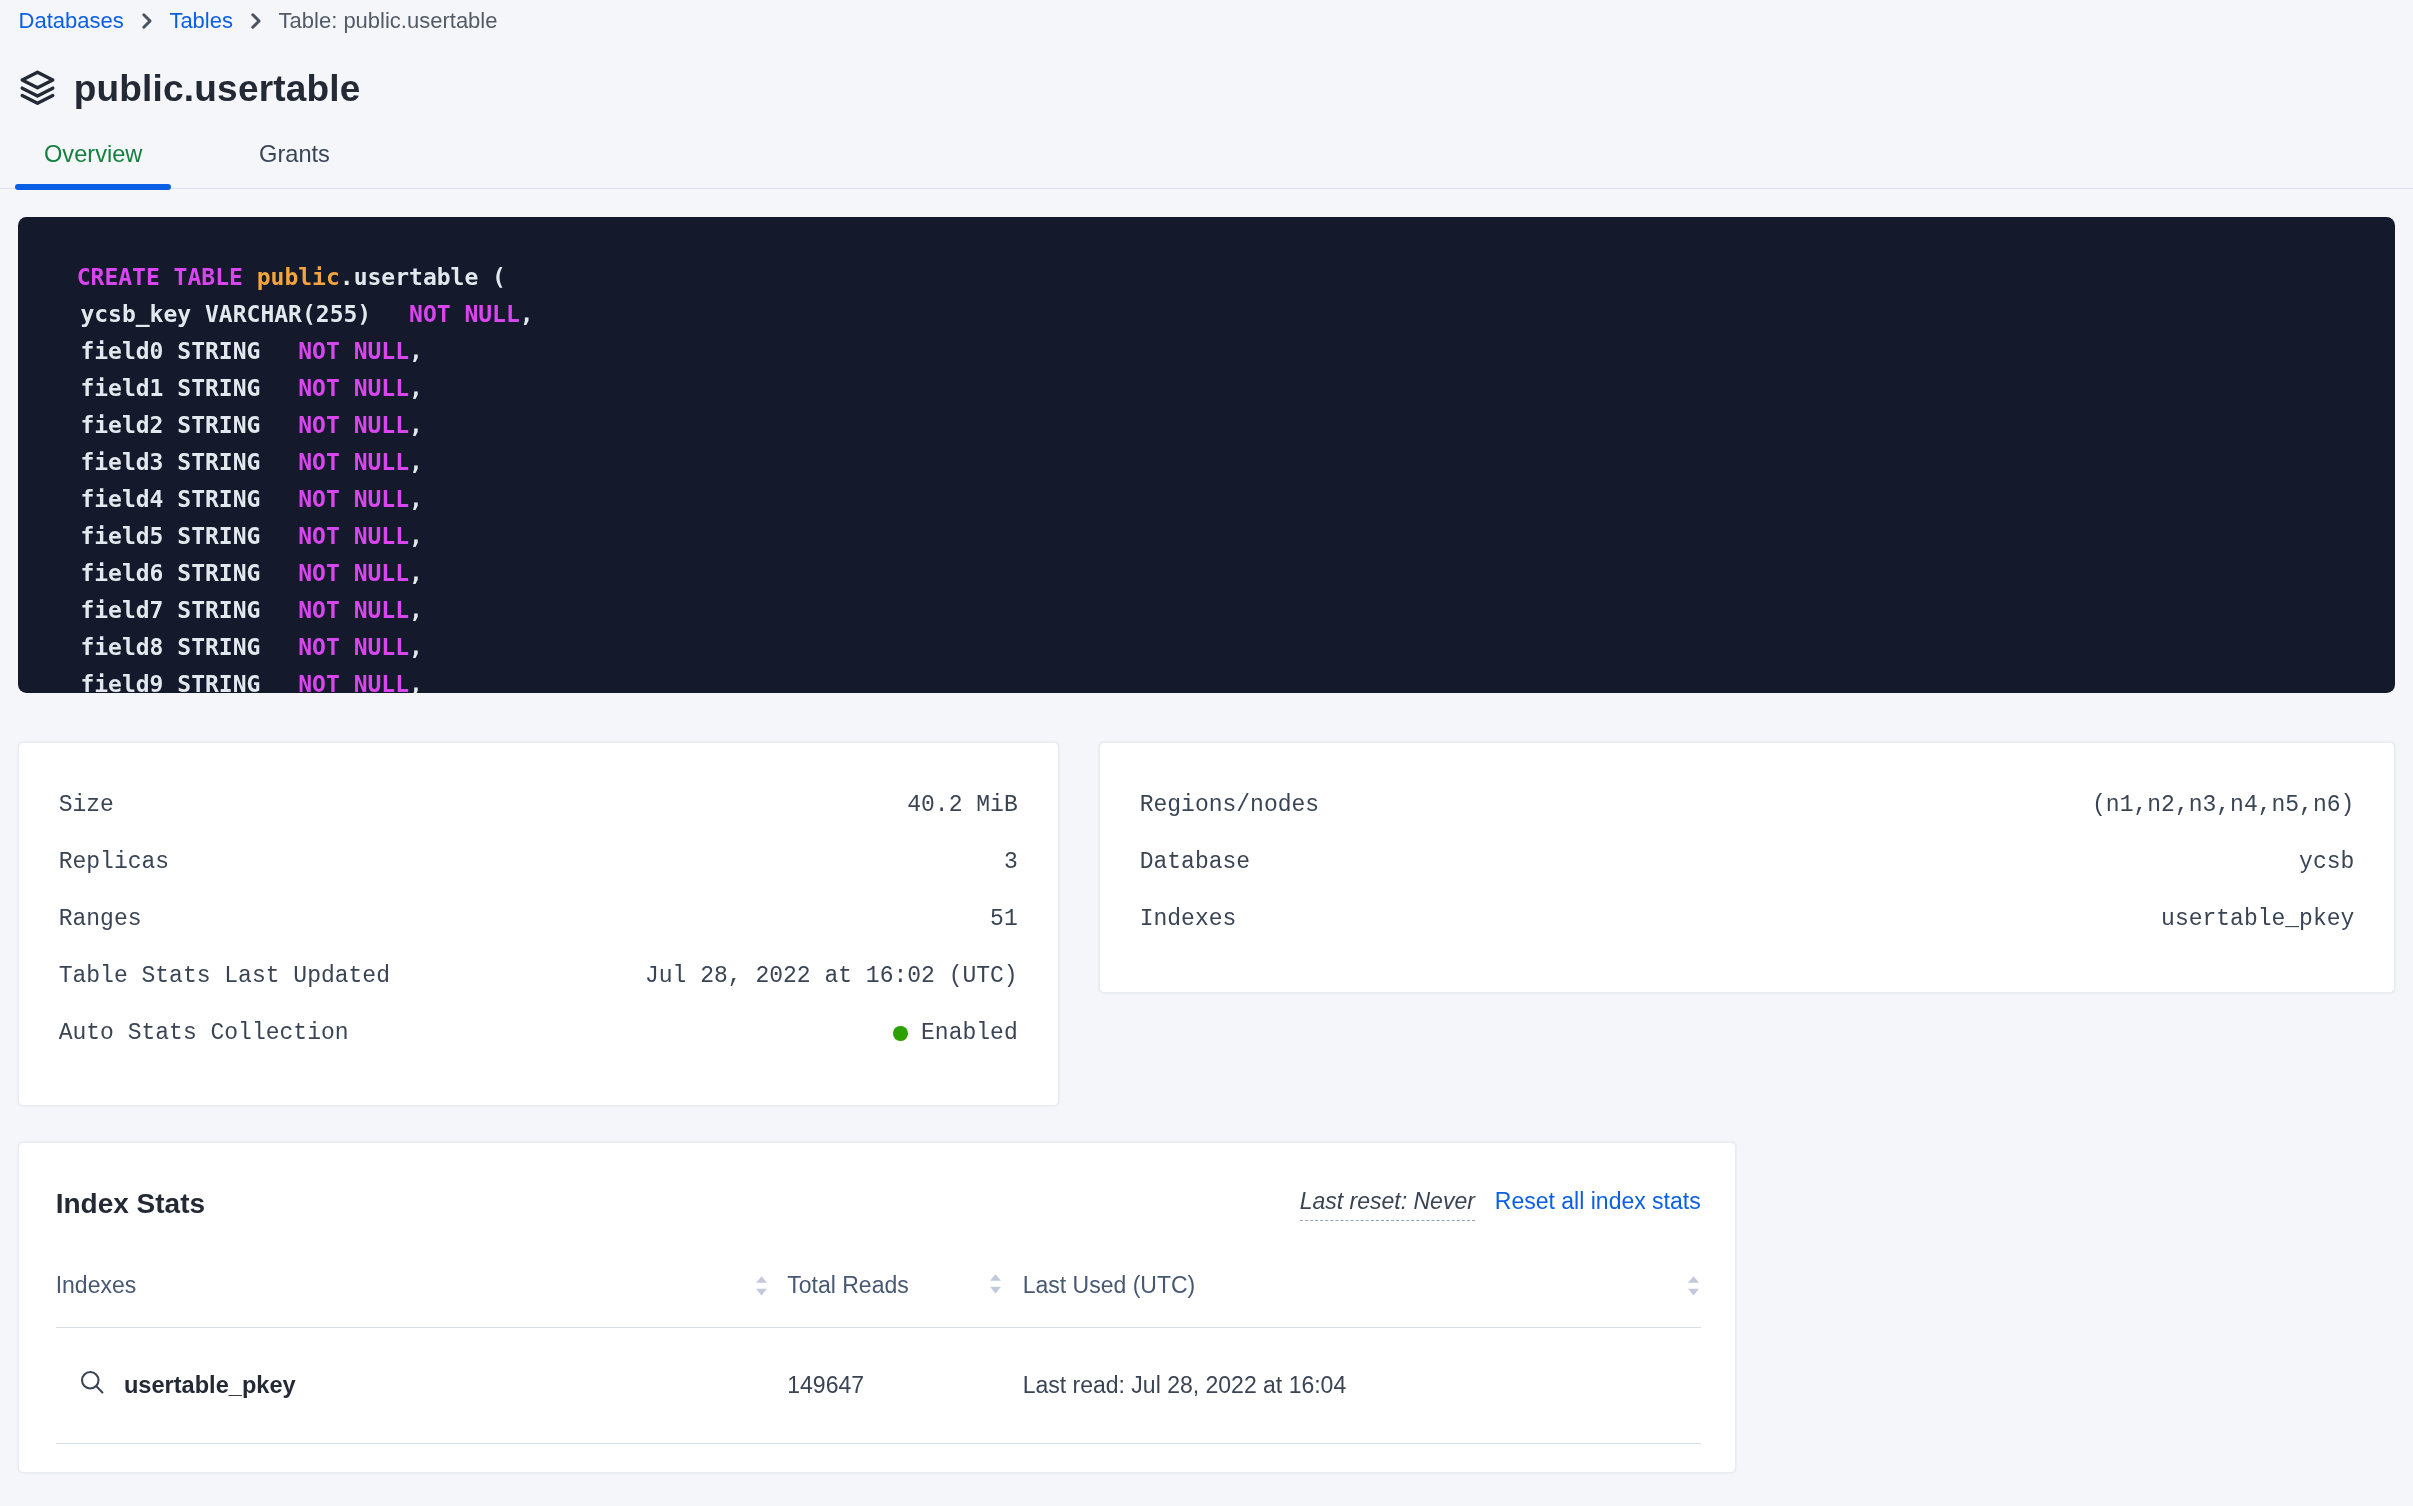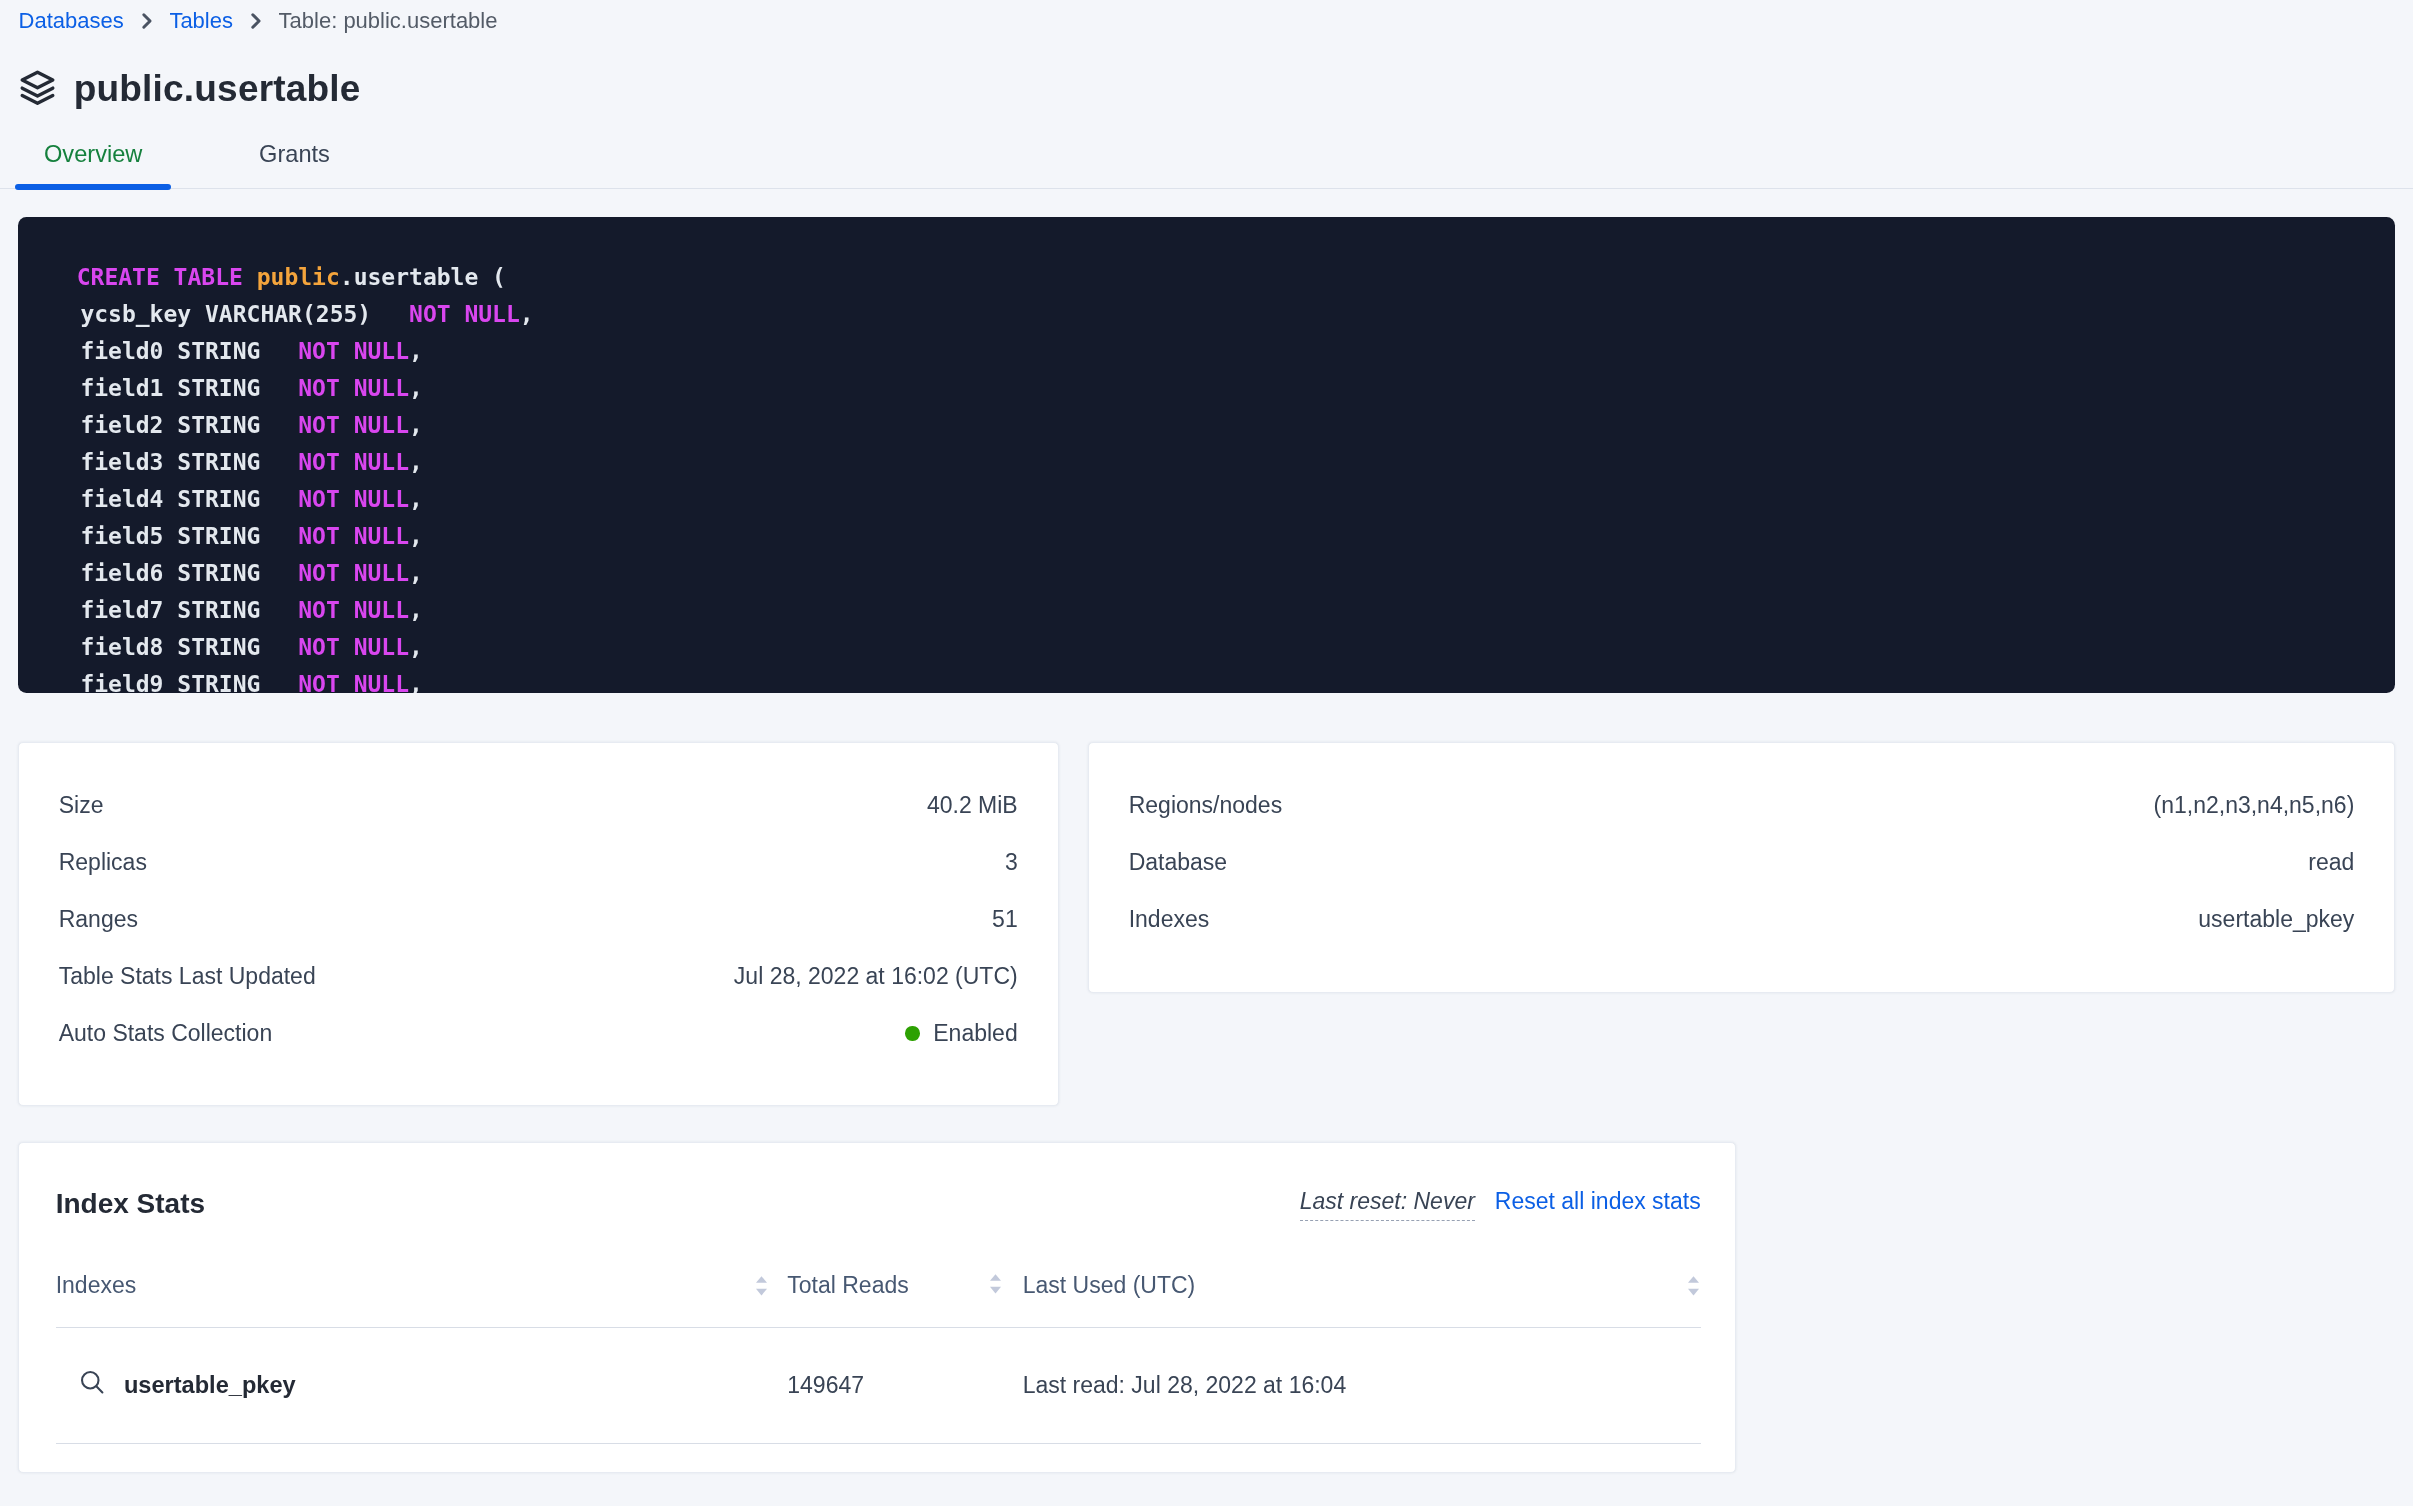--- a/index.html
+++ b/index.html
@@ -62,21 +62,21 @@
     font-size:23px; font-weight:700;
     line-height:37px;
     color:#E3E8EE;
     white-space:pre;
   }
   .code .kw { color:#d946ef;margin-left:24px; }
   .code .db { color:#F4A43C; }
   
   .cards-row {
     margin:49px 17.7px 0 17.7px;
-    display:flex; gap:29px; align-items:flex-start;
+    display:flex; gap:40px; align-items:flex-start;font-family:Liberation Mono, monospace;
   }
   .card {
     background:#FFFFFF;
     border:0.8px solid #E7EBF2;
     border-radius:5px;
     box-shadow:0 0 2.5px rgba(67,90,111,0.12);
   }
   .card.details-left { width:1041px; height:364px; padding-top:34px; }
   .card.details-right { flex:1; height:251px; padding-top:34px; }
   .stat-row {
@@ -200,21 +200,21 @@
       </div>
     </section>
 
     <section class="card details-right">
       <div class="stat-row">
         <span>Regions/nodes</span>
         <span class="stat-value">(n1,n2,n3,n4,n5,n6)</span>
       </div>
       <div class="stat-row">
         <span>Database</span>
-        <span class="stat-value">read</span>
+        <span class="stat-value">ycsb</span>
       </div>
       <div class="stat-row">
         <span>Indexes</span>
         <span class="stat-value">usertable_pkey</span>
       </div>
     </section>
 
   </div>
 
   <section class="card index-card">

